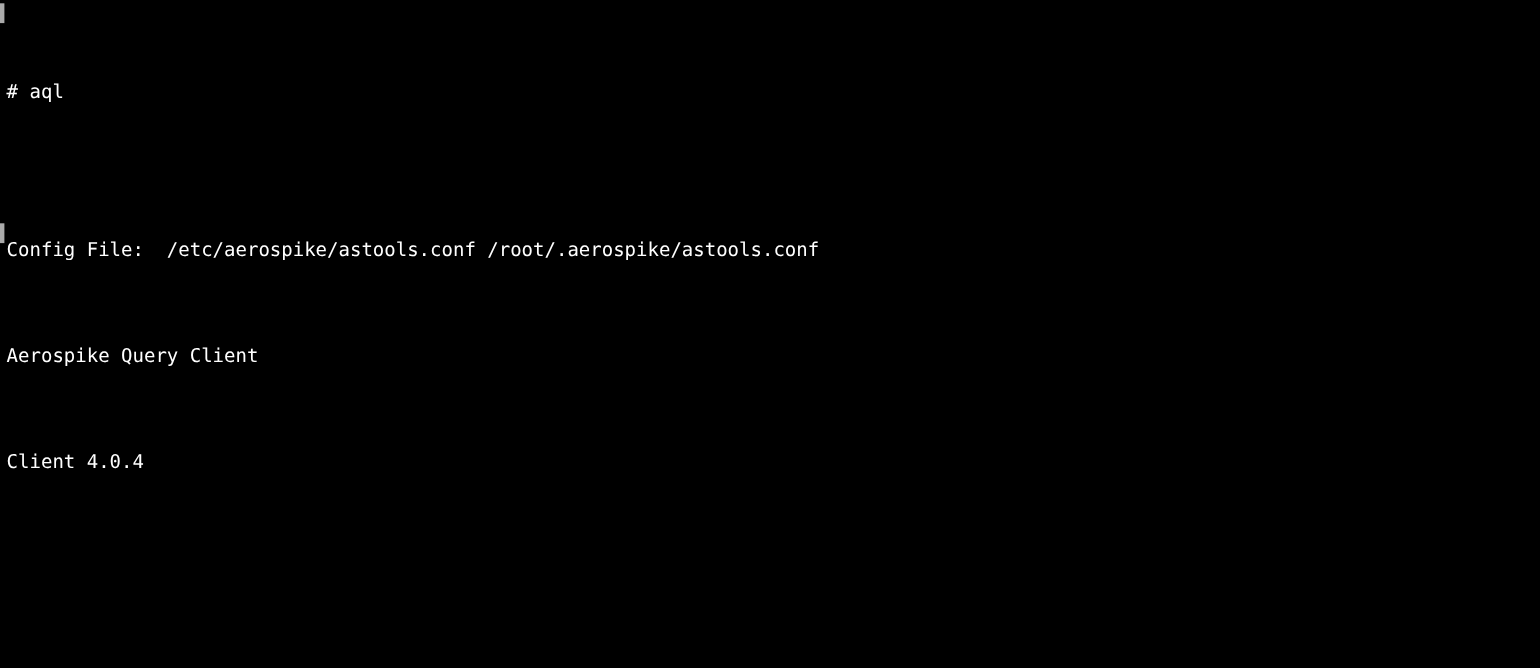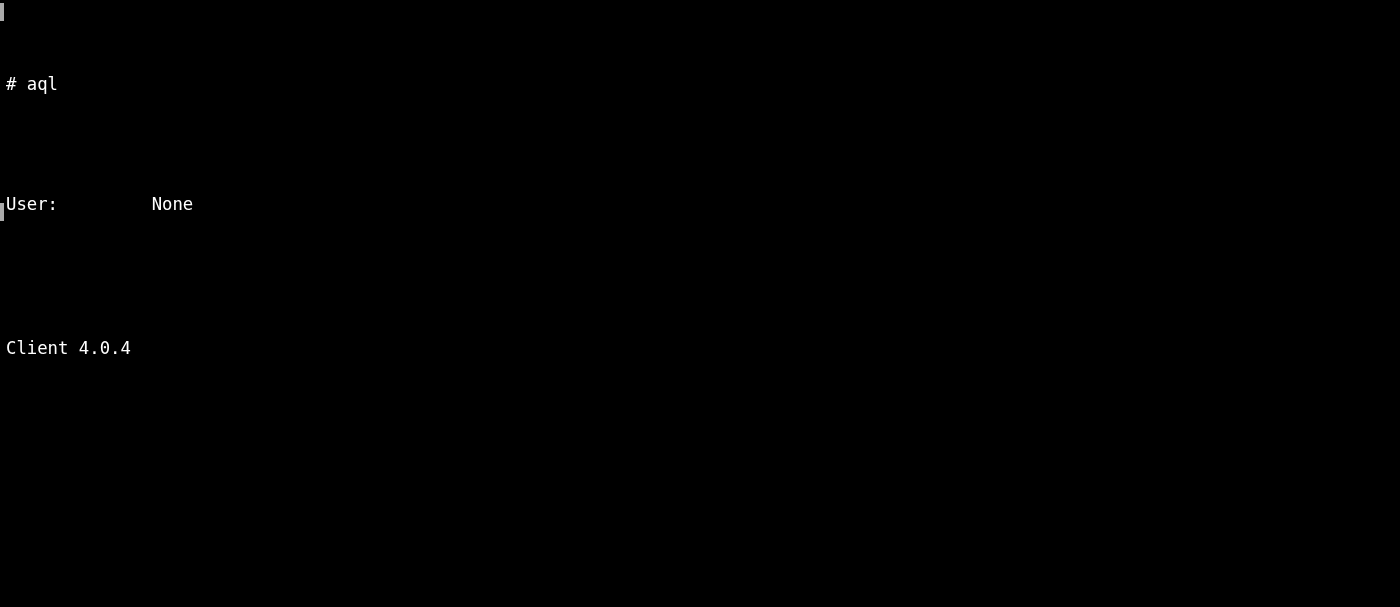--- a/index.html
+++ b/index.html
@@ -57,23 +57,24 @@
 <div id="terminal">
 
   <div class="edge-artifact" style="top:3px;"></div>
   <div class="edge-artifact" style="top:203px;"></div>
 
   <div id="screen">
 
     <span class="tline"># aql</span>
 
 
-    <span class="tline">User:         None</span>
 
+    <span class="tline">Config File:  /etc/aerospike/astools.conf /root/.aerospike/astools.conf</span>
 
+    <span class="tline">Aerospike Query Client</span>
 
     <span class="tline">Client 4.0.4</span>
 
     
 
     
 
     
 
     

